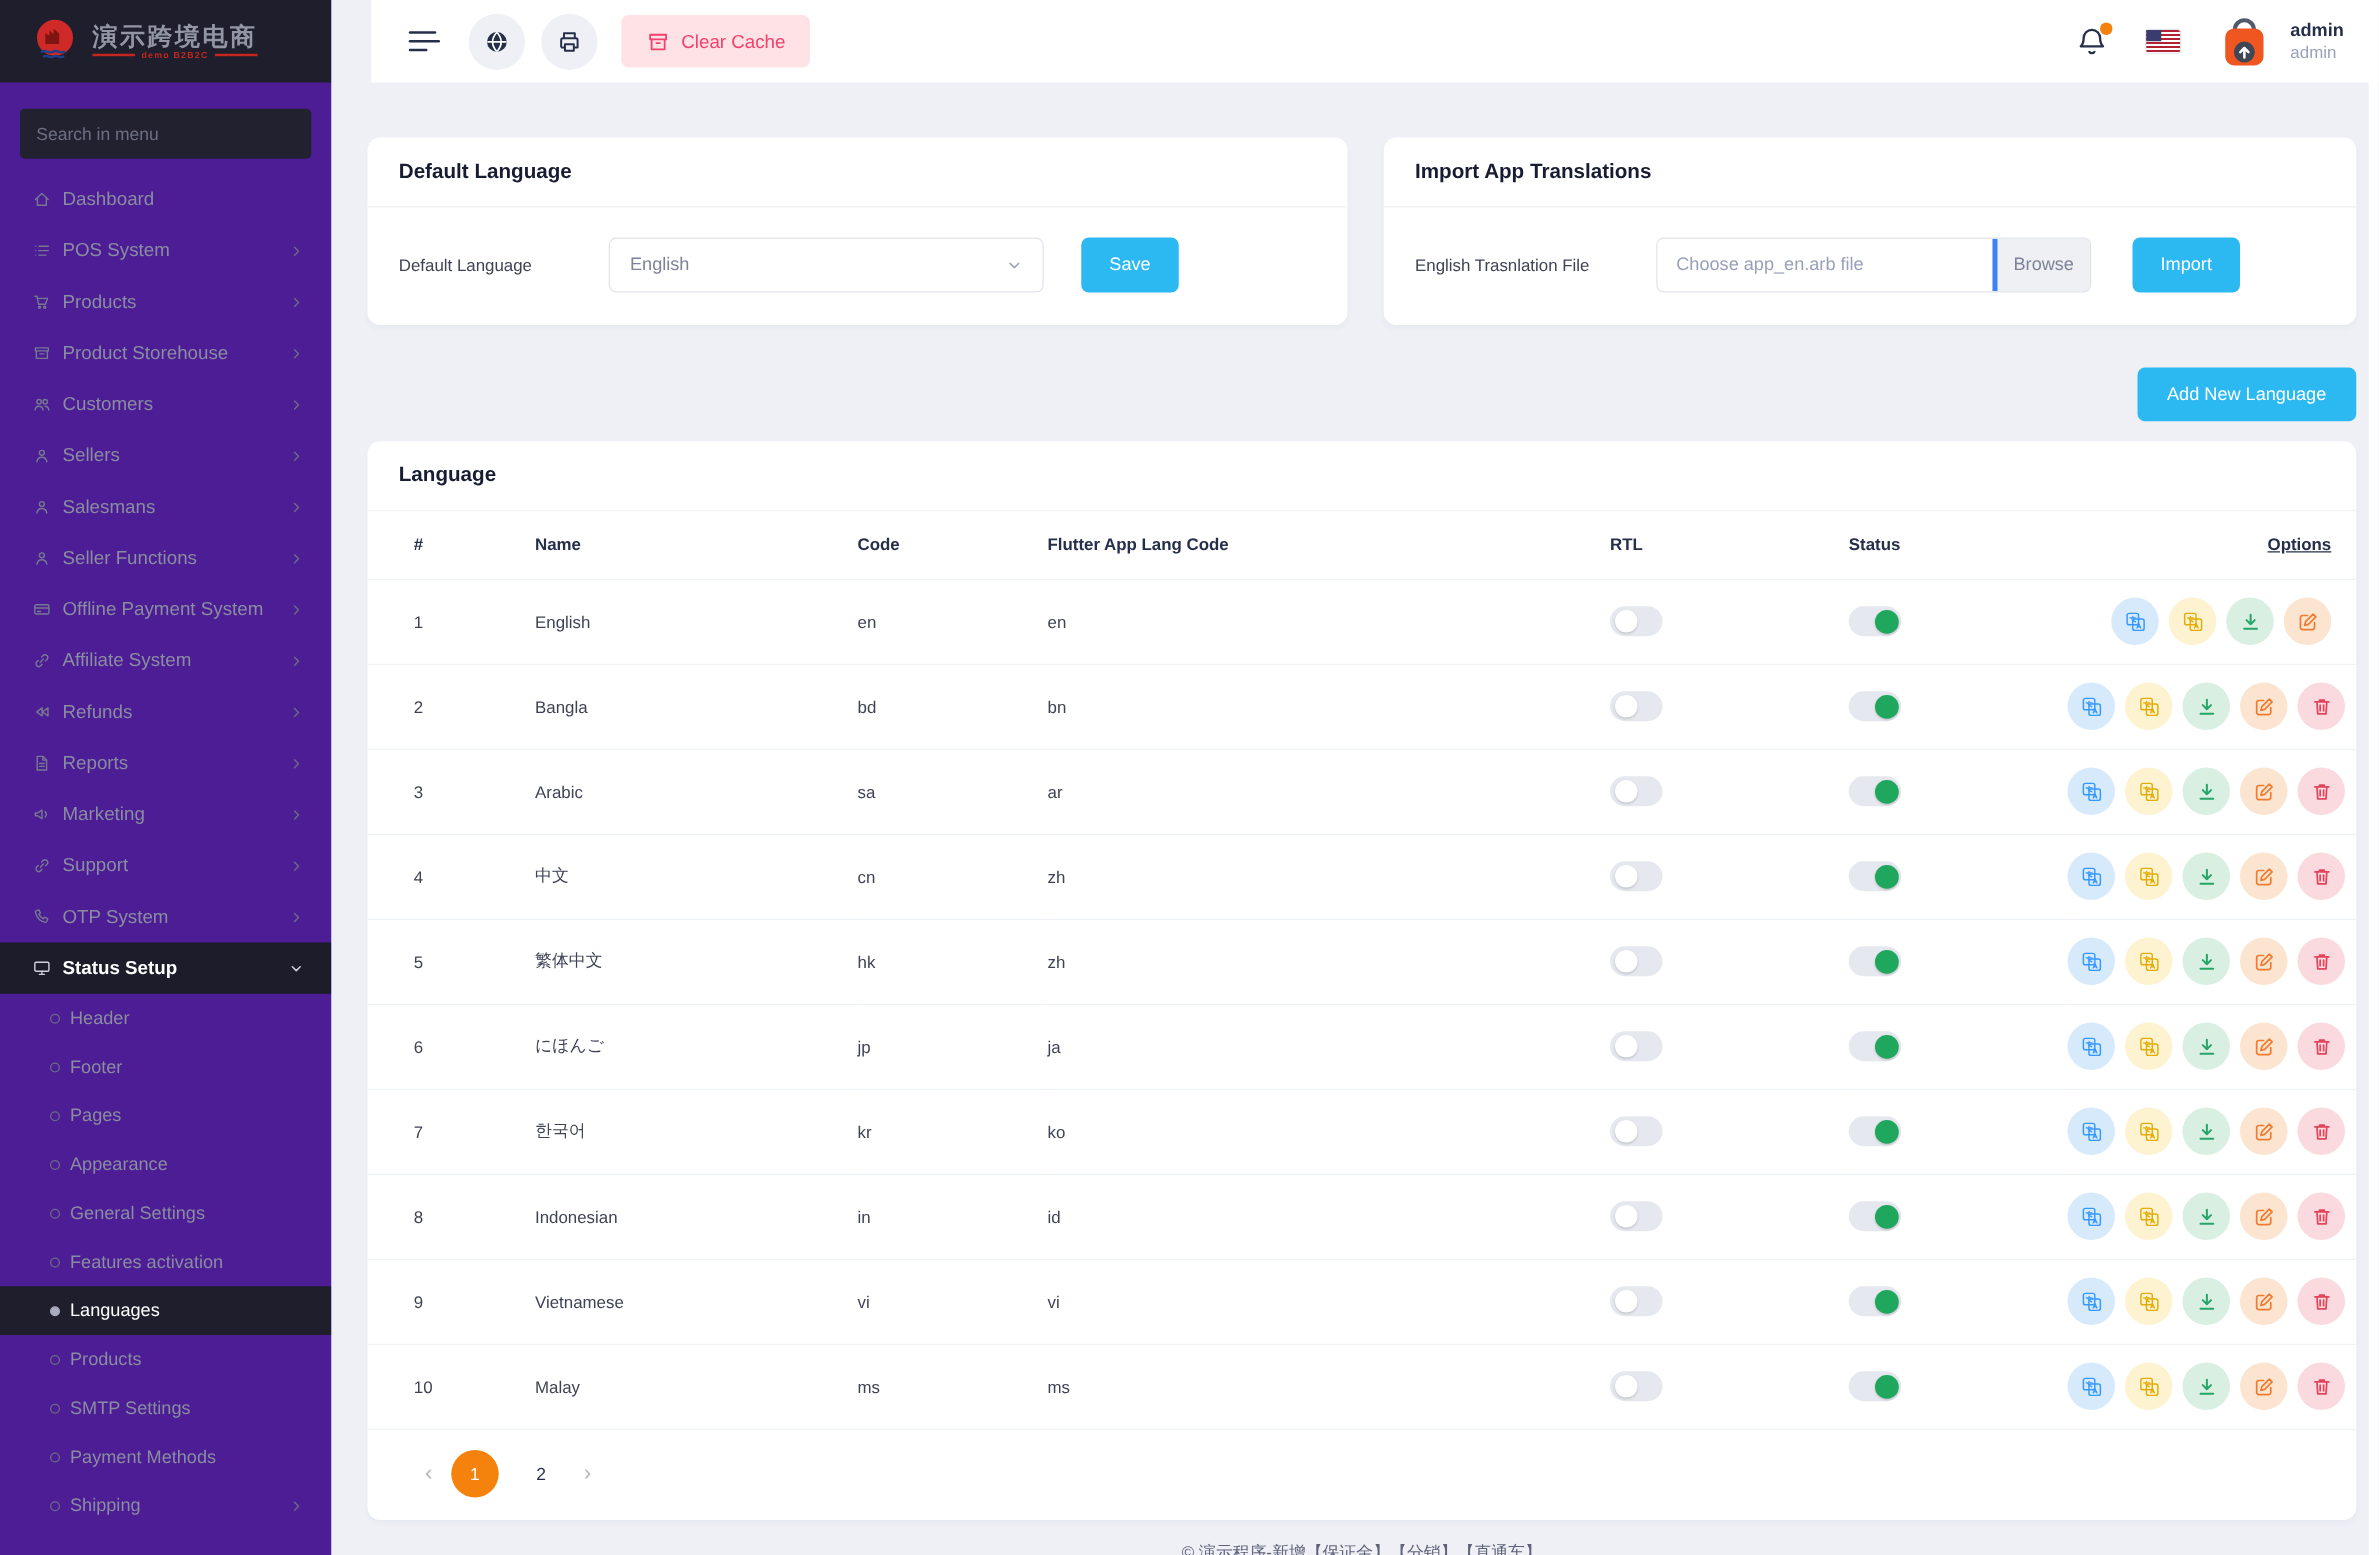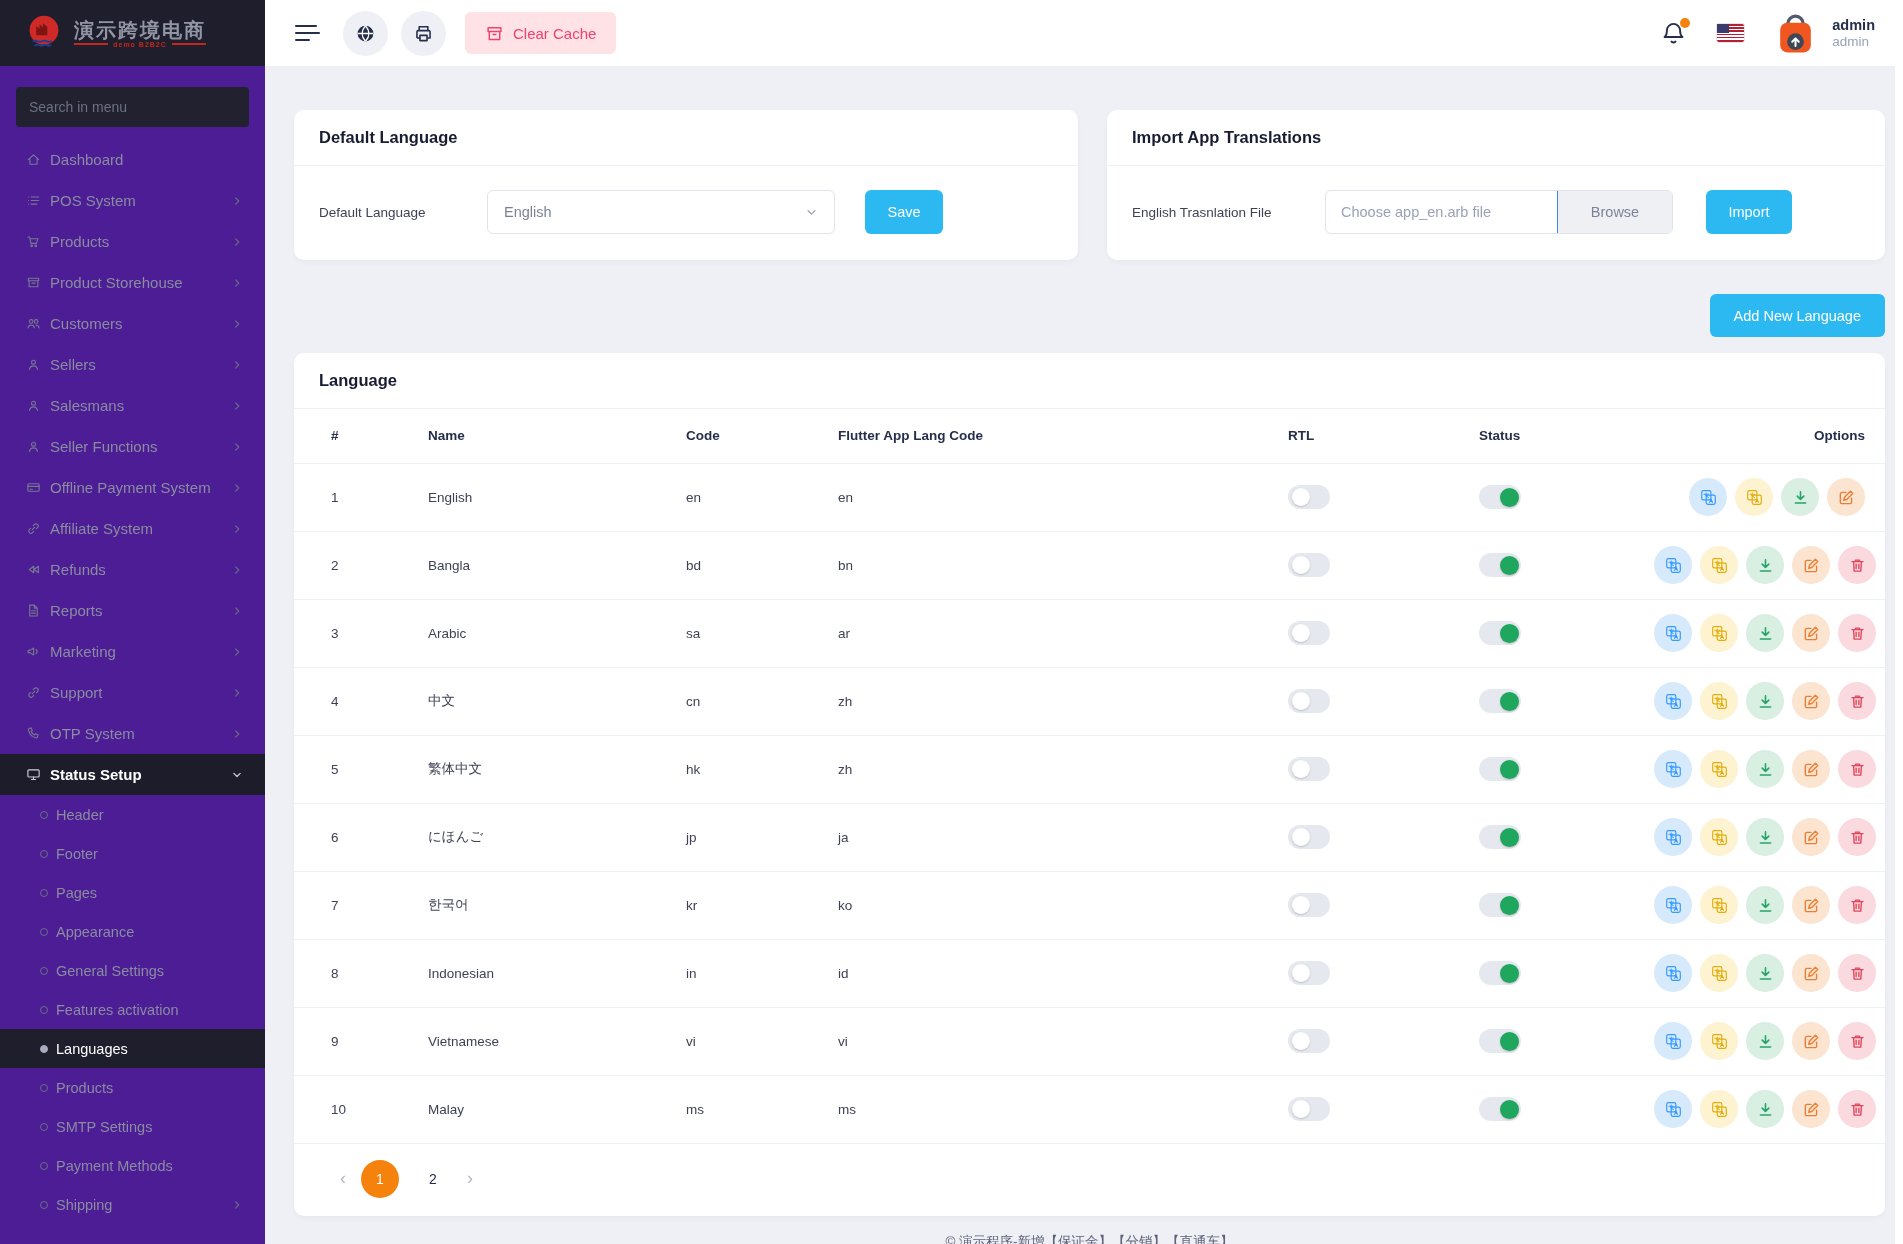--- a/index.html
+++ b/index.html
@@ -26,21 +26,21 @@
   .menu-item.active .mi-icon, .menu-item.active .chev { color:#cfd1da; }
   .sub-item { height:39px; display:flex; align-items:center; padding:0 22px 0 40px; gap:8px; color:#8a8ca0; font-size:14.5px; cursor:pointer; }
   .sub-item .bullet { width:8px; height:8px; border:1.5px solid #6a6d84; border-radius:50%; flex:none; }
   .sub-item.active { background:#1e1e2d; color:#ffffff; }
   .sub-item.active .bullet { background:#a9acbe; border-color:#a9acbe; }
   .sub-item .chev { margin-left:auto; color:#696c82; display:flex; }
   .sub-item .chev svg { width:12px; height:12px; }
 
   
   .main { flex:1; display:flex; flex-direction:column; min-width:0; }
-  .topbar { height:66px; background:#ffffff; display:flex; align-items:center; padding:0 28px 0 30px; }
+  .topbar { height:66px; background:#ffffff; display:flex; align-items:center; padding:0 28px 0 30px;margin-left:32px; }
   .hamburger { width:26px; cursor:pointer; margin-right:22px; }
   .hamburger i { display:block; height:2.6px; border-radius:2px; background:#252f4a; margin:4.6px 0; }
   .hamburger i:nth-child(1){ width:22px; } .hamburger i:nth-child(2){ width:25px; } .hamburger i:nth-child(3){ width:15px; }
   .round-btn { width:45px; height:45px; border-radius:50%; background:#eef0f6; border:none; display:flex; align-items:center; justify-content:center; cursor:pointer; color:#252f4a; margin-right:13px; }
   .round-btn svg { width:21px; height:21px; }
   .clear-cache { height:42px; background:#ffe2e5; color:#f1416c; border:none; border-radius:6px; display:flex; align-items:center; gap:9px; padding:0 20px; font-size:15px; font-family:inherit; cursor:pointer; margin-left:6px; }
   .clear-cache svg { width:19px; height:19px; }
   .topbar-spacer { flex:1; }
   .bell-wrap { position:relative; margin-right:30px; cursor:pointer; color:#252f4a; }
   .bell-wrap svg { width:27px; height:27px; }
@@ -66,32 +66,32 @@
   .card1 .field-label { width:168px; }
   .card2 .field-label { width:193px; }
   .select { width:348px; height:44px; border:1px solid #e1e3ea; border-radius:6px; display:flex; align-items:center; padding:0 16px; color:#7e8299; font-size:14.5px; cursor:pointer; }
   .select .chevd { margin-left:auto; color:#a1a5b7; display:flex; }
   .select .chevd svg { width:13px; height:13px; }
   .btn { border:none; border-radius:6px; font-family:inherit; cursor:pointer; font-size:14.5px; }
   .btn-accent { background:#2cb9f2; color:#ffffff; }
   .save-btn { width:78px; height:44px; margin-left:30px; }
   .file-input { width:348px; height:44px; border:1px solid #e1e3ea; border-radius:6px; display:flex; align-items:center; overflow:hidden; cursor:pointer; background:#fff; }
   .file-placeholder { flex:1; padding:0 15px; color:#99a1b7; font-size:14.5px; white-space:nowrap; overflow:hidden; }
-  .browse-btn { height:100%; width:115px; background:#eef0f3; border:none; border-left:1px solid #3b82f6; color:#7e8299; font-size:14.5px; font-family:inherit; cursor:pointer; }
+  .browse-btn { height:100%; width:78px; background:#eef0f3; border:none; border-left:4px solid #3b82f6; color:#7e8299; font-size:14.5px; font-family:inherit; cursor:pointer; }
   .import-btn { width:86px; height:44px; margin-left:33px; }
 
   .add-row { text-align:right; margin-top:34px; }
   .add-lang-btn { height:43px; padding:0 24px; }
 
   .language-card { margin-top:16px; }
   table.lang-table { width:100%; border-collapse:collapse; table-layout:fixed; }
   .lang-table th { height:54px; text-align:left; font-size:13.5px; font-weight:bold; color:#252f4a; border-bottom:1px solid #eff2f5; padding-right:10px; }
   .lang-table td { height:68px; font-size:13.5px; color:#3f4254; border-bottom:1px solid #eff2f5; padding-right:10px; }
   .lang-table th:first-child, .lang-table td:first-child { padding-left:37px; }
-  .lang-table th:last-child, .lang-table td:last-child { text-align:right; padding-right:20px; }
+  .lang-table th:last-child, .lang-table td:last-child { text-align:right; padding-right:20px;text-decoration:underline; }
   .toggle { width:42px; height:24px; border-radius:12px; background:#e6e8f0; position:relative; display:inline-block; cursor:pointer; vertical-align:middle; }
   .toggle .knob { position:absolute; top:3px; left:4px; width:18px; height:18px; border-radius:50%; background:#ffffff; box-shadow:0 1px 2px rgba(0,0,0,.18); }
   .toggle.on .knob { left:auto; right:2.5px; top:2.5px; width:19px; height:19px; background:#1fa75d; }
   .opts { display:inline-flex; gap:8px; }
   .opt { width:38px; height:38px; border-radius:50%; border:none; display:flex; align-items:center; justify-content:center; cursor:pointer; }
   .opt svg { width:17px; height:17px; }
   .opt.app-translate { background:#d7eafb; color:#3699ff; }
   .opt.translate { background:#fdf3d0; color:#e3ac08; }
   .opt.export { background:#d8efe2; color:#27a468; }
   .opt.edit { background:#fbe4d0; color:#ef7c30; }

